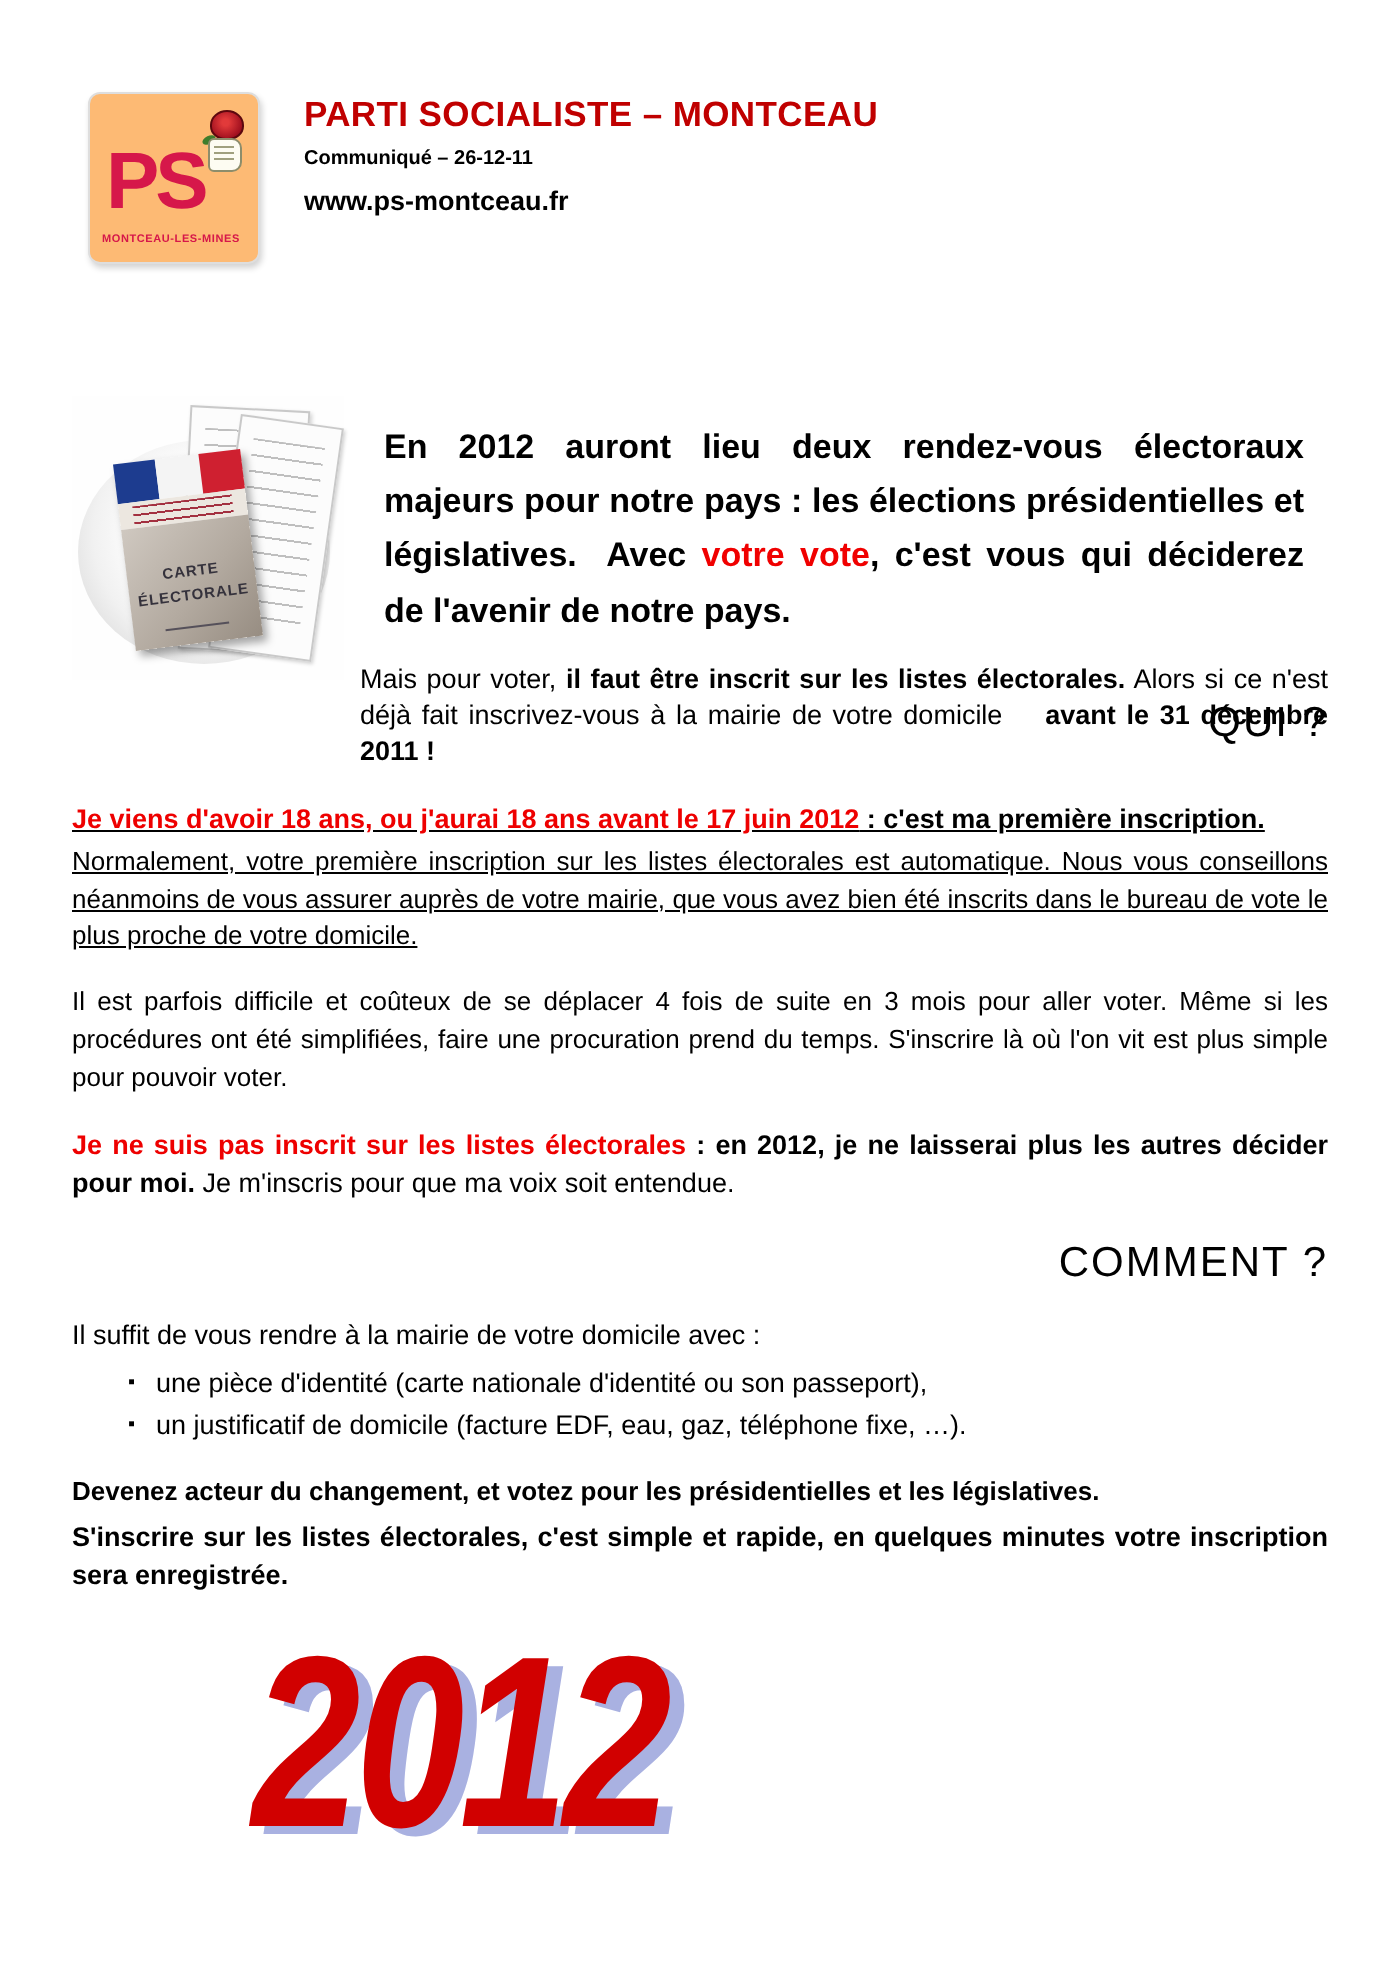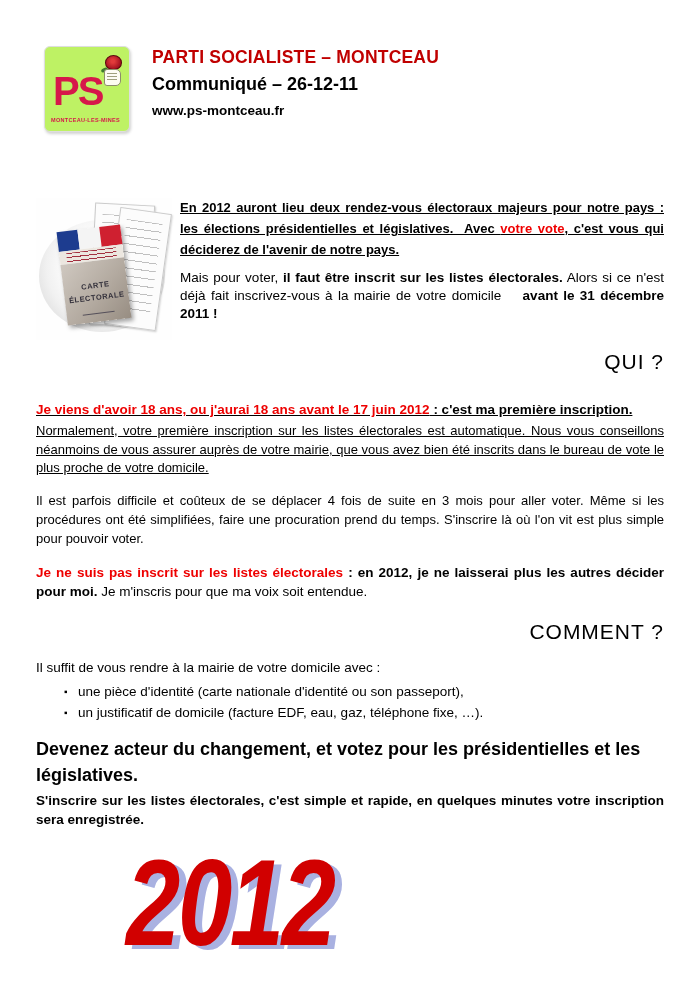--- a/index.html
+++ b/index.html
@@ -4,38 +4,38 @@
 <style>
   html,body{margin:0;padding:0;background:#ffffff;}
   .page{
     position:relative;width:700px;height:990px;background:#ffffff;
     font-family:"Liberation Sans",sans-serif;color:#000;overflow:hidden;
   }
 
   
   .header{position:absolute;top:46px;left:44px;display:flex;}
   .logo{width:84px;height:84px;border:1px solid #dedede;border-radius:6px;
-        box-shadow:1px 2px 3px rgba(0,0,0,.18);position:relative;background:#bef264;flex:none;}
+        box-shadow:1px 2px 3px rgba(0,0,0,.18);position:relative;background:#fdba74;flex:none;}
   .logo-ps{position:absolute;left:8px;top:24px;font-size:40px;font-weight:bold;
            color:#d6174a;letter-spacing:-2px;line-height:1;}
   .logo-city{position:absolute;left:6px;bottom:8px;font-size:5.5px;font-weight:bold;
              color:#d6174a;letter-spacing:.3px;white-space:nowrap;}
   .rose{position:absolute;right:8px;top:8px;width:20px;height:32px;}
   .rose-bud{width:15px;height:13px;margin-left:4px;border-radius:50% 50% 46% 46%;
             background:radial-gradient(circle at 45% 40%,#e23a3a 15%,#a31220 70%,#6e0b12 100%);
             border:1px solid #5c080e;}
   .rose-leaf{position:absolute;left:0px;top:13px;width:7px;height:4px;background:#3f7d2c;
              border-radius:50%;transform:rotate(-25deg);}
   .rose-fist{width:15px;height:15px;margin-left:3px;margin-top:-1px;background:#fdfcf2;
              border:1px solid #8d8d6b;border-radius:3px 5px 5px 3px;position:relative;}
   .rose-fist::before{content:"";position:absolute;left:2px;top:3px;width:10px;height:1px;
              background:#a0a07e;box-shadow:0 3px 0 #a0a07e,0 6px 0 #a0a07e;}
   .header-text{margin-left:22px;padding-top:1px;}
   .org-title{font-size:17.5px;font-weight:bold;color:#c00000;letter-spacing:.2px;}
-  .communique{font-size:18px;font-weight:bold;margin-top:6px;}
+  .communique{font-size:10px;font-weight:bold;margin-top:6px;}
   .website{font-size:13.5px;font-weight:bold;margin-top:8px;}
 
   
   .doc-title{position:absolute;top:139px;left:0;width:100%;text-align:center;
              font-size:23px;font-weight:bold;color:#cc0000;}
 
   
   .intro-row{position:absolute;top:198px;left:36px;width:628px;display:flex;}
   .card-art{width:136px;height:142px;flex:none;position:relative;background:#fefefe;}
   .plate{position:absolute;left:3px;top:22px;width:126px;height:112px;border-radius:50%;
@@ -52,40 +52,40 @@
   .vflag-w{flex:1;background:#f4f4f4;}
   .vflag-r{flex:1;background:#cf2030;}
   .vband{height:13px;background:#ece7e0;padding:2px 7px 0 7px;box-sizing:border-box;}
   .vband-lines{height:100%;background:repeating-linear-gradient(#a33040 0 1px,transparent 1px 4px);}
   .vbody{flex:1;background:linear-gradient(135deg,#cfc8c0 0%,#b3aaa0 55%,#978d82 100%);
          display:flex;flex-direction:column;align-items:center;justify-content:center;position:relative;}
   .vtitle{font-size:7.5px;font-weight:bold;color:#35323c;letter-spacing:.5px;line-height:1.5;text-align:center;}
   .vfoot{position:absolute;bottom:8px;left:16px;right:16px;height:1px;background:#55505a;}
 
   .intro-text{margin-left:8px;flex:1;}
-  .p1{margin:0;font-size:13px;font-weight:bold;line-height:1.6;text-align:justify;text-decoration:underline;}
+  .p1{margin:12px;font-size:17px;font-weight:bold;line-height:1.6;text-align:justify;}
   .p1 .red{color:#f00000;}
   .p2{margin:9px 0 0 0;font-size:13.5px;line-height:1.33;text-align:justify;}
   .p2 b{font-weight:bold;}
 
   
   .main-col{position:absolute;top:350px;left:36px;width:628px;}
   .h2{text-align:right;font-size:21px;font-weight:400;letter-spacing:1px;margin:0;line-height:1.15;}
   .sec{margin-top:14px;}
   .sec-first{margin-top:26px;text-decoration:underline;}
   .sec-head{margin:0;font-size:13.5px;font-weight:bold;line-height:1.45;text-align:justify;}
   .sec-head .red{color:#ee0000;}
   .sec-body{margin:2px 0 0 0;font-size:13px;line-height:1.45;text-align:justify;}
   .inline-body{font-weight:400;}
   .h2-comment{margin-top:18px;}
   .comment-intro{margin:15px 0 0 0;font-size:13.5px;line-height:1.4;}
   .bullets{margin-top:5px;}
   .bullet-row{display:flex;margin-top:3px;font-size:13.5px;line-height:1.35;}
   .bullet-glyph{width:14px;flex:none;margin-left:28px;font-size:10px;line-height:1.8;}
-  .closing1{margin:15px 0 0 0;font-size:18px;font-weight:bold;line-height:1.4;}
+  .closing1{margin:15px 0 0 0;font-size:13px;font-weight:bold;line-height:1.4;}
   .closing2{margin:3px 0 0 0;font-size:13.5px;font-weight:bold;line-height:1.45;text-align:justify;}
 
   
   .big-year{display:inline-block;margin:14px 0 0 90px;
             font-size:122px;line-height:.98;font-weight:bold;font-style:italic;
             letter-spacing:-3px;color:#d10000;
             text-shadow:9px 4px 0 #a9b1e1;
             transform:scaleX(.8);transform-origin:left center;}
 </style>
 </head>

